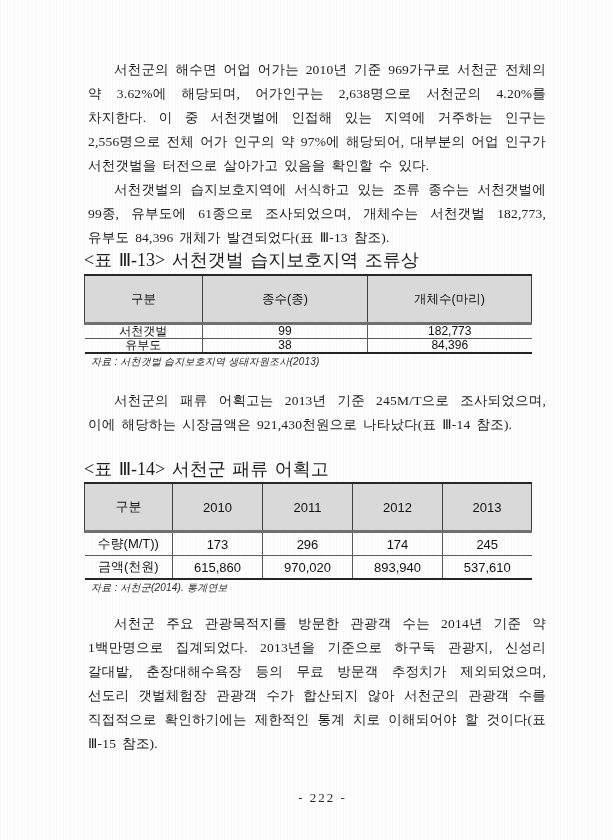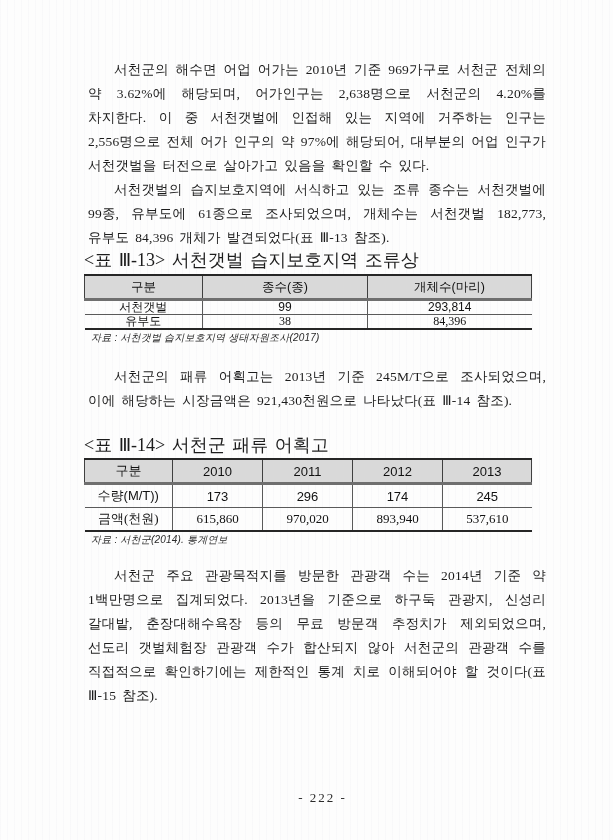--- a/index.html
+++ b/index.html
@@ -48,30 +48,30 @@
     border-bottom:2px solid #262626;
     font-family:"Liberation Sans", sans-serif;
     text-align:center;
     color:#111;
   }
   th {
     background:#d9d9d9;
     font-weight:normal;
     border:1px solid #404040;
     border-bottom:3px solid #6f6f6f;
-    padding:0;
+    padding:12px;
   }
   td {
     border:1px solid #5a5a5a;
     border-top:none;
     padding:0;
   }
   td:first-child { border-left:none; }
   td:last-child  { border-right:none; }
-  tbody tr:last-child td { border-bottom:none;font-family:Liberation Serif, serif; }
+  tbody tr:last-child td { border-bottom:none; }
   .t13 th { height:22px; font-size:12.5px; }
   .t13 td { height:13px; font-size:12px; line-height:13px; }
   .t14 th { height:22px; font-size:13px; }
   .t14 td { height:22px; font-size:13px; }
   .src {
     margin:2px 0 0 3px;
     font-family:"Liberation Sans", sans-serif;
     font-style:italic;
     font-size:10px;
     line-height:12px;
@@ -108,30 +108,30 @@
         <tr>
           <th>구분</th>
           <th>종수(종)</th>
           <th>개체수(마리)</th>
         </tr>
       </thead>
       <tbody>
         <tr>
           <td>서천갯벌</td>
           <td>99</td>
-          <td>293,814</td>
+          <td>182,773</td>
         </tr>
         <tr>
           <td>유부도</td>
           <td>38</td>
           <td>84,396</td>
         </tr>
       </tbody>
     </table>
-    <p class="src">자료 : 서천갯벌 습지보호지역 생태자원조사(2017)</p>
+    <p class="src">자료 : 서천갯벌 습지보호지역 생태자원조사(2013)</p>
 
     <p class="par gap-lg">서천군의 패류 어획고는 2013년 기준 245M/T으로 조사되었으며, 이에 해당하는 시장금액은 921,430천원으로 나타났다(표 Ⅲ-14 참조).</p>
 
     <p class="caption cap2">&lt;표 Ⅲ-14&gt; 서천군 패류 어획고</p>
     <table class="t14">
       <colgroup>
         <col style="width:88px">
           <col style="width:90px">
           <col style="width:90px">
           <col style="width:90px">

